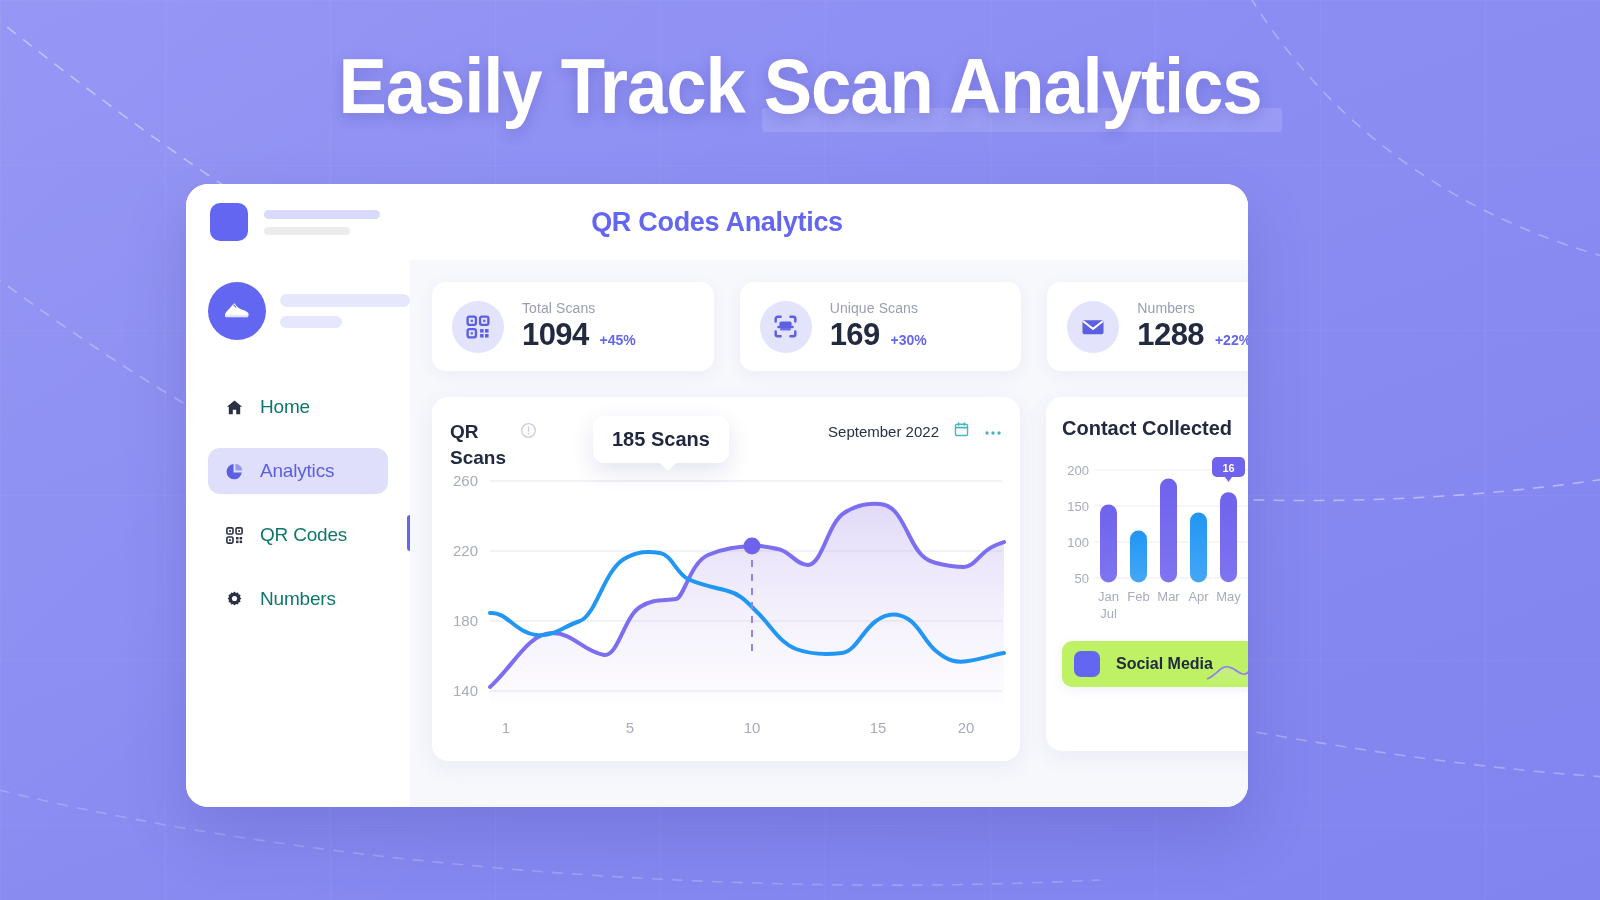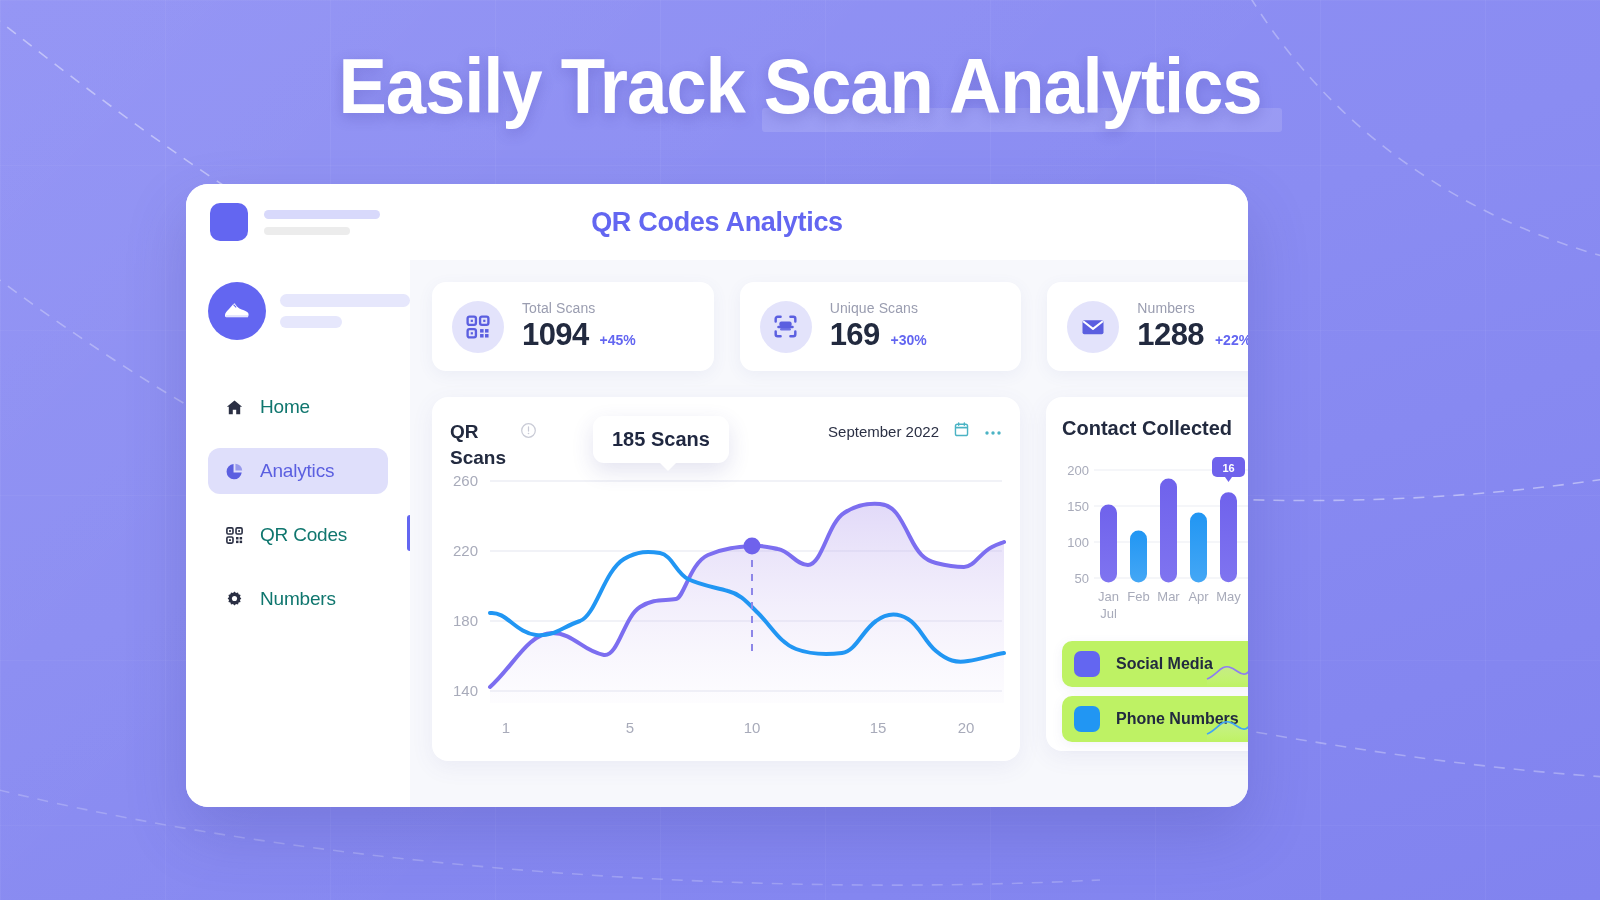--- a/index.html
+++ b/index.html
@@ -481,35 +481,18 @@
                   </linearGradient>
                 </defs>
               <path d="M2 38 C 12 34 16 24 24 26 C 32 28 34 34 40 33 C 48 32 52 6 62 6
                        C 70 6 72 16 78 18 C 84 20 88 14 94 18 C 100 22 102 26 106 22
                        L 106 46 L 2 46 Z" fill="url(#spP)"></path>
               <path d="M2 38 C 12 34 16 24 24 26 C 32 28 34 34 40 33 C 48 32 52 6 62 6
                        C 70 6 72 16 78 18 C 84 20 88 14 94 18 C 100 22 102 26 106 22" fill="none" stroke="#8e7ef1" stroke-width="1.7"></path>
             </svg>
           </div>
 
-          <div class="legend-item">
-            <span class="sw" style="background:#2196f3"></span>
-            <span class="legend-lbl">Phone Numbers</span>
-            <svg class="spark" width="108" height="46" viewBox="0 0 108 46">
-              <defs>
-                  <linearGradient id="spB" x1="0" y1="0" x2="0" y2="1">
-                <stop offset="0%" stop-color="#9ccdf7" stop-opacity=".5"></stop>
-                <stop offset="100%" stop-color="#ffffff" stop-opacity="0"></stop>
-                  </linearGradient>
-                </defs>
-              <path d="M2 38 C 12 34 16 24 24 26 C 32 28 34 34 40 33 C 48 32 52 6 62 6
-                       C 70 6 72 16 78 18 C 84 20 88 14 94 18 C 100 22 102 26 106 22
-                       L 106 46 L 2 46 Z" fill="url(#spB)"></path>
-              <path d="M2 38 C 12 34 16 24 24 26 C 32 28 34 34 40 33 C 48 32 52 6 62 6
-                       C 70 6 72 16 78 18 C 84 20 88 14 94 18 C 100 22 102 26 106 22" fill="none" stroke="#42a5f5" stroke-width="1.7"></path>
-            </svg>
-          </div>
         </div>
 
       </div>
     </div>
   </div>
 </div>
 
 </body></html>

